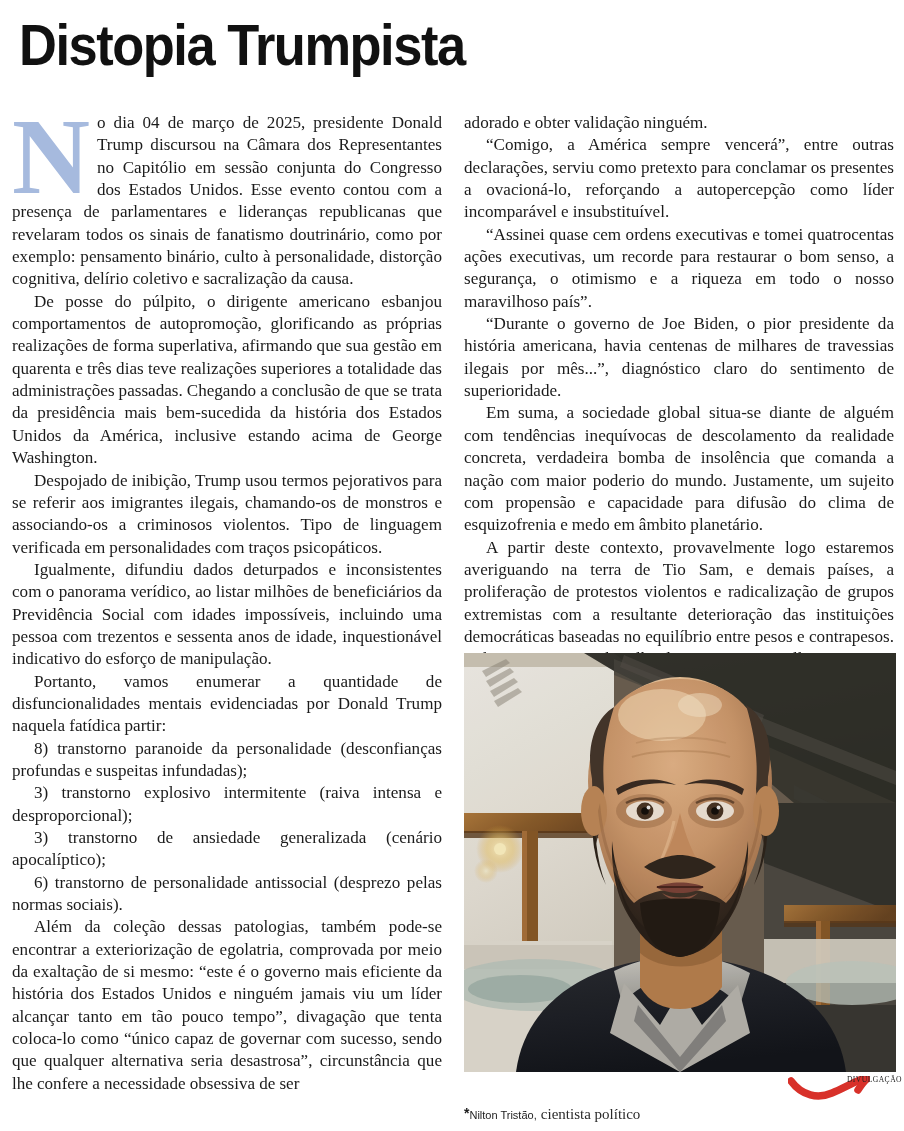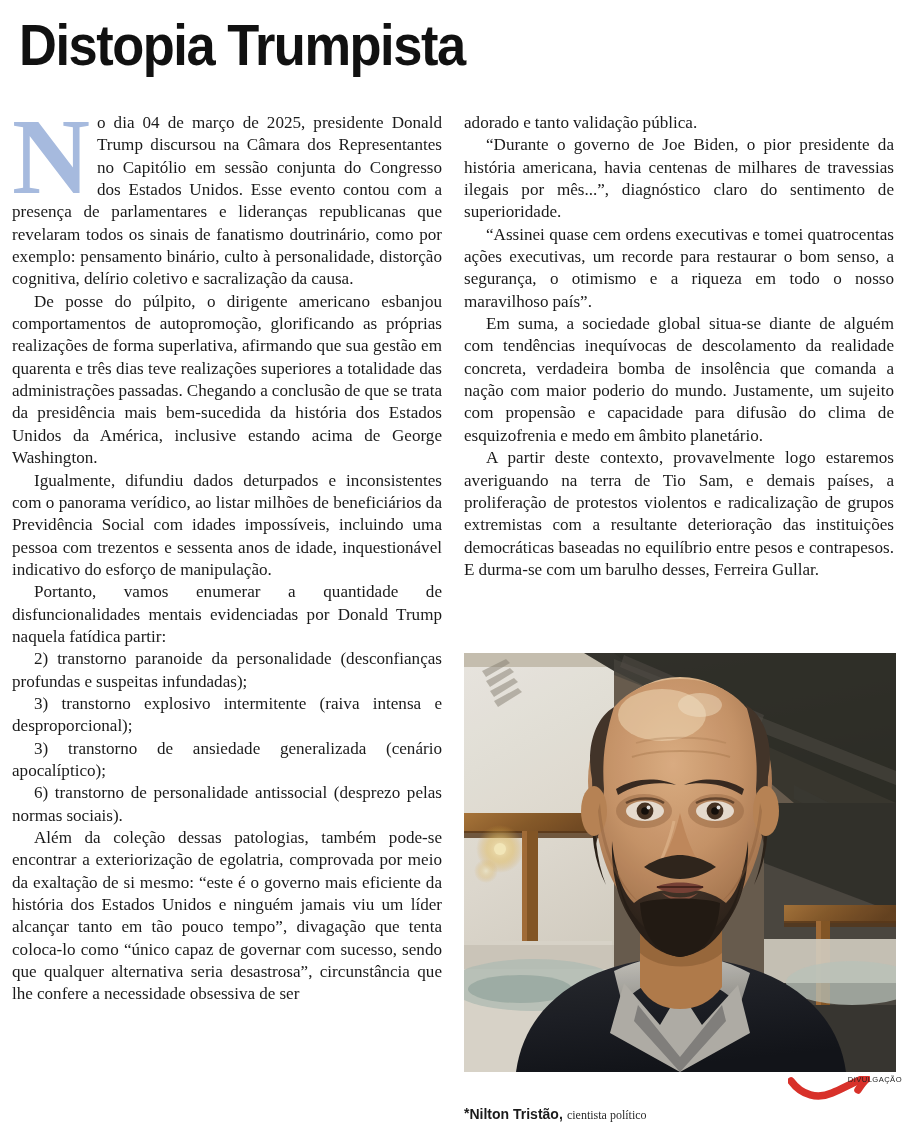--- a/index.html
+++ b/index.html
@@ -111,21 +111,21 @@
     right: 26px;
     top: 2px;
     width: 82px;
     height: 24px;
   }
   .credit-swoosh svg { display: block; }
   .credit-text {
     position: absolute;
     right: -6px;
     top: 1px;
-    font-family: Liberation Sans, sans-serif;
+    font-family: Liberation Serif, serif;
     font-size: 7.6px;
     letter-spacing: 0.45px;
     color: #222222;
     white-space: nowrap;
   }
 
   .byline {
     position: absolute;
     left: 0;
     top: 991px;
@@ -135,58 +135,60 @@
     white-space: nowrap;
   }
   .byline .star {
     font-family: "Liberation Sans", sans-serif;
     font-weight: bold;
     font-size: 14px;
     vertical-align: 1px;
   }
   .byline .name {
     font-family: "Liberation Sans", sans-serif;
-    font-weight: bold;
-    font-size: 14px;
+    font-weight: normal;
+    font-size: 11px;
   }
   .byline .role {
     font-family: "Liberation Serif", serif;
-    font-size: 12px;
+    font-size: 15px;
     color: #2a2a2a;
   }
 </style>
 </head>
 <body>
 
 <div id="page">
 
   <h1 class="headline">Distopia Trumpista</h1>
 
   <div class="columns">
 
     <div class="col">
 
       <p class="dropcap-para"><span class="dropcap">N</span><span>o dia 04 de março de 2025, presidente Donald Trump discursou na Câmara dos Representantes no Capitólio em sessão conjunta do Congresso dos Estados Unidos. Esse evento contou com a presença de parlamentares e lideranças republicanas que revelaram todos os sinais de fanatismo doutrinário, como por exemplo: pensamento binário, culto à personalidade, distorção cognitiva, delírio coletivo e sacralização da causa.</span></p>
 
       <p>De posse do púlpito, o dirigente americano esbanjou comportamentos de autopromoção, glorificando as próprias realizações de forma superlativa, afirmando que sua gestão em quarenta e três dias teve realizações superiores a totalidade das administrações passadas. Chegando a conclusão de que se trata da presidência mais bem-sucedida da história dos Estados Unidos da América, inclusive estando acima de George Washington.</p>
+      <p>Despojado de inibição, Trump usou termos pejorativos para se referir aos imigrantes ilegais, chamando-os de monstros e associando-os a criminosos violentos. Tipo de linguagem verificada em personalidades com traços psicopáticos.</p>
       <p>Igualmente, difundiu dados deturpados e inconsistentes com o panorama verídico, ao listar milhões de beneficiários da Previdência Social com idades impossíveis, incluindo uma pessoa com trezentos e sessenta anos de idade, inquestionável indicativo do esforço de manipulação.</p>
       <p>Portanto, vamos enumerar a quantidade de disfuncionalidades mentais evidenciadas por Donald Trump naquela fatídica partir:</p>
-      <p>2) transtorno paranoide da personalidade (desconfianças profundas e suspeitas infundadas);</p>
+      <p>8) transtorno paranoide da personalidade (desconfianças profundas e suspeitas infundadas);</p>
       <p>3) transtorno explosivo intermitente (raiva intensa e desproporcional);</p>
       <p>3) transtorno de ansiedade generalizada (cenário apocalíptico);</p>
       <p>6) transtorno de personalidade antissocial (desprezo pelas normas sociais).</p>
       <p>Além da coleção dessas patologias, também pode-se encontrar a exteriorização de egolatria, comprovada por meio da exaltação de si mesmo: “este é o governo mais eficiente da história dos Estados Unidos e ninguém jamais viu um líder alcançar tanto em tão pouco tempo”, divagação que tenta coloca-lo como “único capaz de governar com sucesso, sendo que qualquer alternativa seria desastrosa”, circunstância que lhe confere a necessidade obsessiva de ser</p>
 
     </div>
 
     <div class="col">
 
-      <p class="noindent">adorado e tanto validação pública.</p>
+      <p class="noindent">adorado e obter validação ninguém.</p>
+      <p>“Comigo, a América sempre vencerá”, entre outras declarações, serviu como pretexto para conclamar os presentes a ovacioná-lo, reforçando a autopercepção como líder incomparável e insubstituível.</p>
+      <p>“Assinei quase cem ordens executivas e tomei quatrocentas ações executivas, um recorde para restaurar o bom senso, a segurança, o otimismo e a riqueza em todo o nosso maravilhoso país”.</p>
       <p>“Durante o governo de Joe Biden, o pior presidente da história americana, havia centenas de milhares de travessias ilegais por mês...”, diagnóstico claro do sentimento de superioridade.</p>
-      <p>“Assinei quase cem ordens executivas e tomei quatrocentas ações executivas, um recorde para restaurar o bom senso, a segurança, o otimismo e a riqueza em todo o nosso maravilhoso país”.</p>
       <p>Em suma, a sociedade global situa-se diante de alguém com tendências inequívocas de descolamento da realidade concreta, verdadeira bomba de insolência que comanda a nação com maior poderio do mundo. Justamente, um sujeito com propensão e capacidade para difusão do clima de esquizofrenia e medo em âmbito planetário.</p>
       <p>A partir deste contexto, provavelmente logo estaremos averiguando na terra de Tio Sam, e demais países, a proliferação de protestos violentos e radicalização de grupos extremistas com a resultante deterioração das instituições democráticas baseadas no equilíbrio entre pesos e contrapesos. E durma-se com um barulho desses, Ferreira Gullar.</p>
 
       <div class="photo-wrap">
         <div class="photo">
           <svg viewBox="0 0 432 419" preserveAspectRatio="xMidYMid slice">
             <defs>
               <linearGradient id="winGrad" x1="0" y1="0" x2="0.2" y2="1">
                 <stop offset="0%" stop-color="#f4f1ea"></stop>
                 <stop offset="55%" stop-color="#e8e3d8"></stop>

